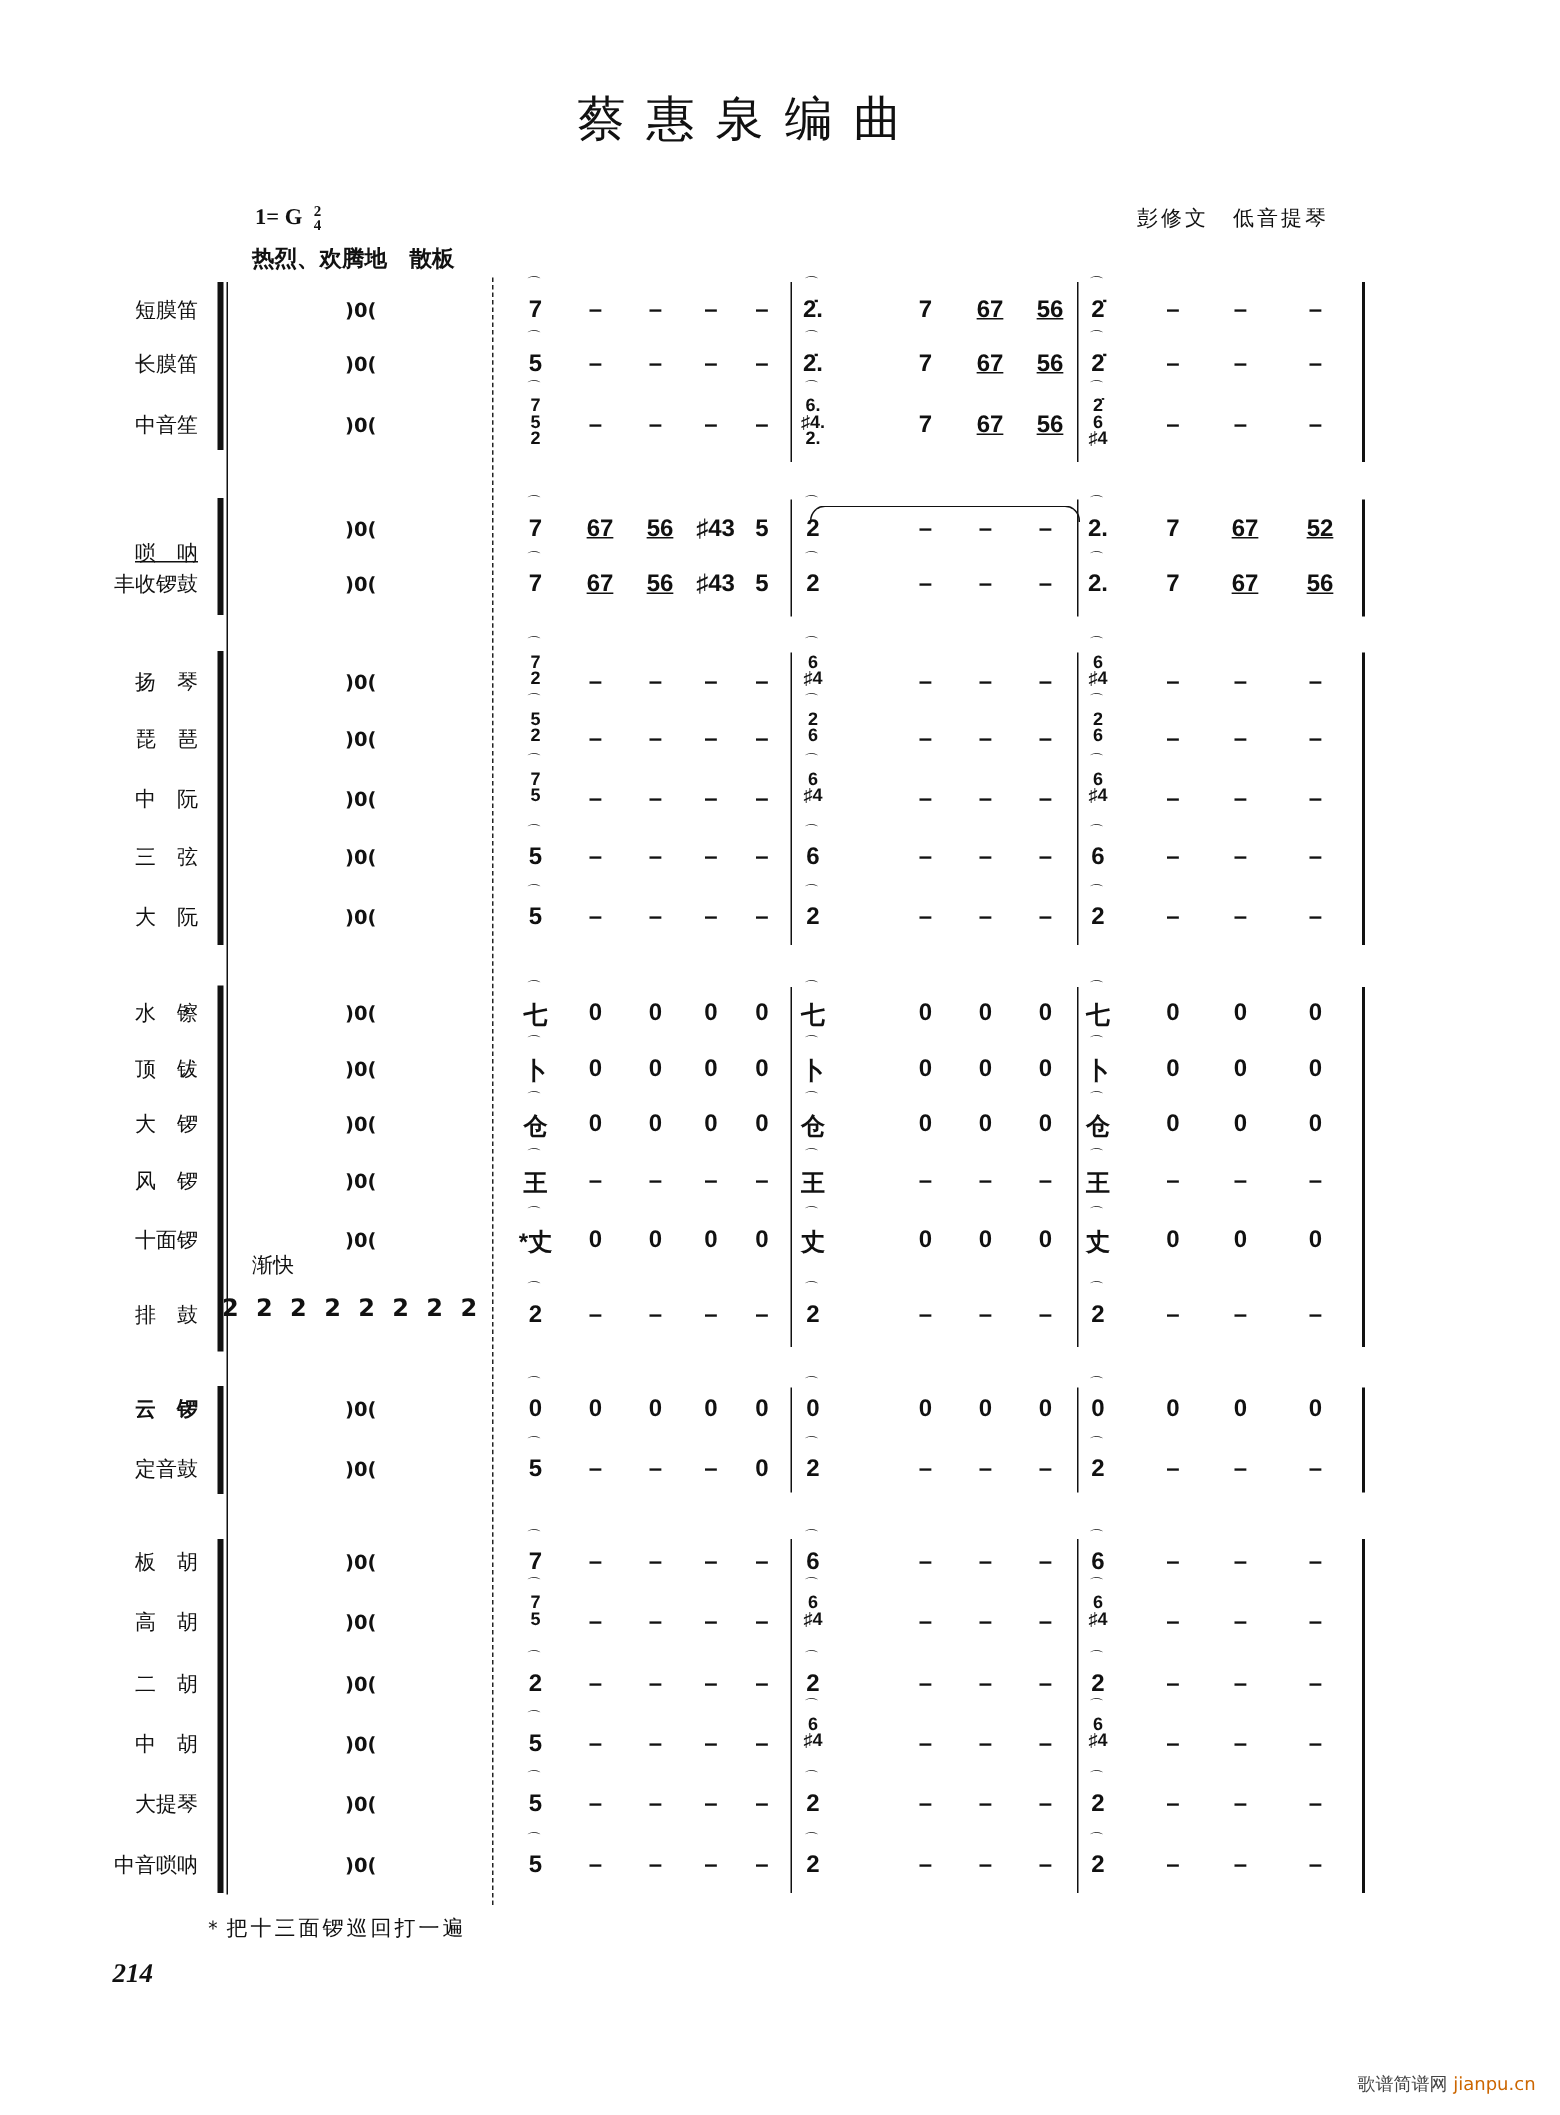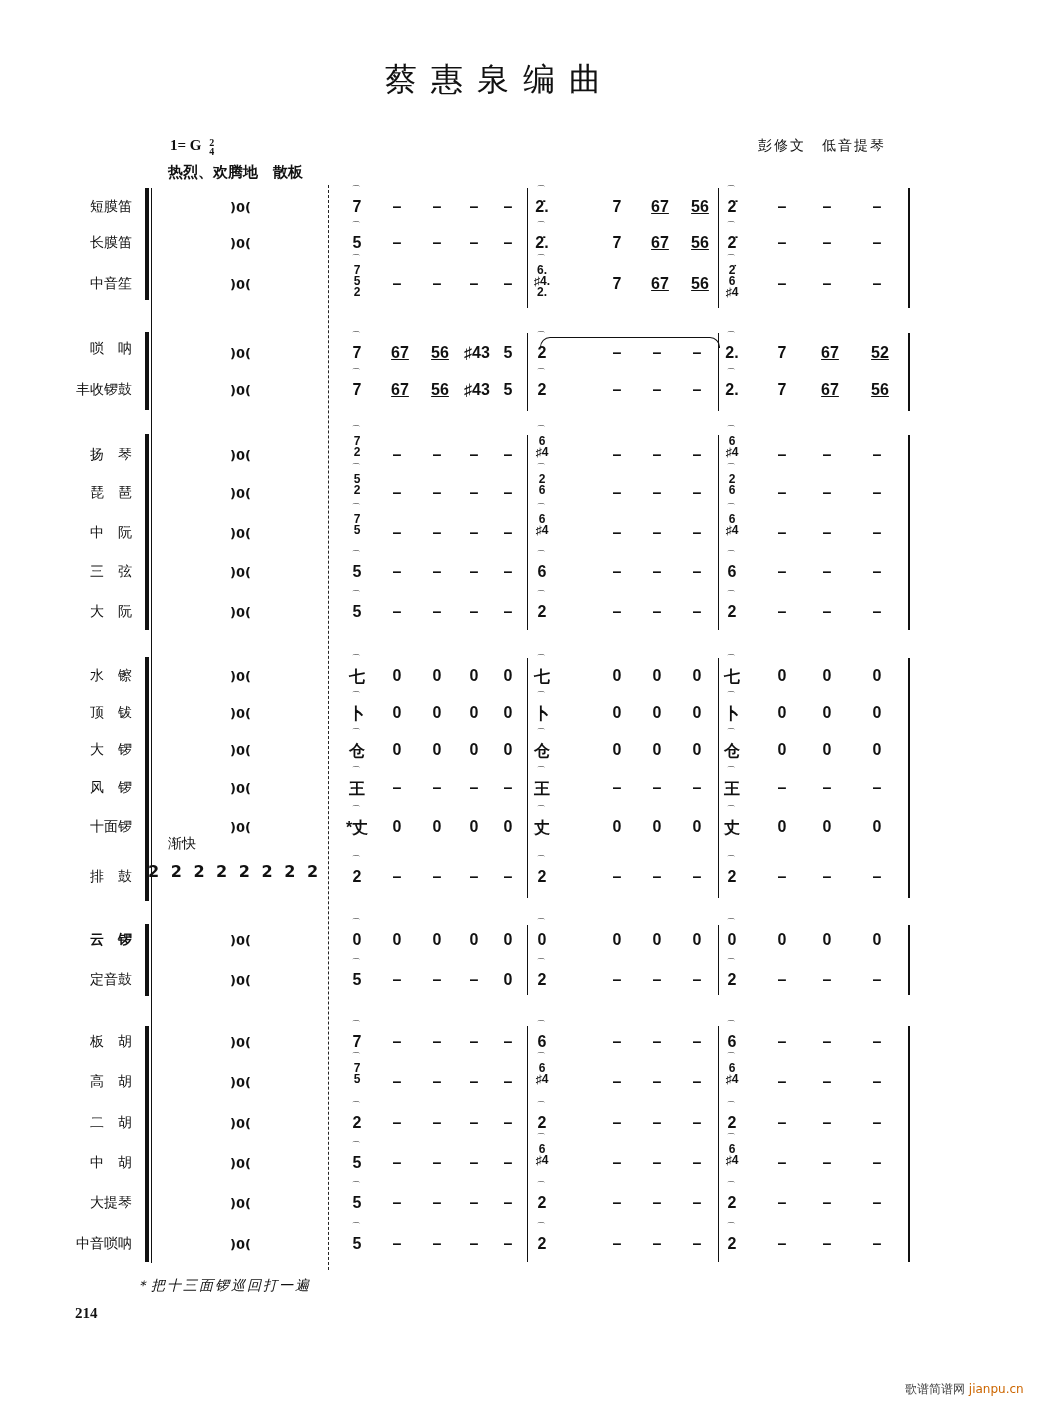--- a/index.html
+++ b/index.html
@@ -15,22 +15,22 @@
   .inst { width:70px; text-align:right; font-size:14px; left:62px; }
   .fermata-rest { left:230px; font-size:13px; font-weight:bold; }
   .brace { background:#111; width:4px; }
   .brace-thin { background:#111; width:1px; }
   .dash-line { left:328px; top:185px; height:1085px; width:0; border-left:1.5px dashed #222; }
   .bar { width:0; border-left:1.5px solid #111; }
   .cell { font-size:16px; font-weight:bold; font-family:"Liberation Sans",sans-serif; text-align:center; width:24px; }
   .cell.small { font-size:12px; line-height:11px; }
   .ferm { font-size:10px; line-height:8px; display:block; text-align:center; font-weight:normal; }
   .u { text-decoration:underline; }
-  .footnote { left:135px; top:1277px; font-size:14px; letter-spacing:2px;font-style:italic; }
-  .pageno { left:75px; top:1305px; font-size:15px; font-weight:bold; font-family:"Liberation Serif",serif; }
+  .footnote { left:135px; top:1277px; font-size:14px; letter-spacing:2px; }
+  .pageno { left:75px; top:1305px; font-size:18px; font-weight:bold; font-family:"Liberation Serif",serif;font-style:italic; }
   .jianfa { left:168px; top:835px; font-size:14px; }
   .paigu-roll { left:148px; top:862px; font-size:16px; font-weight:bold; letter-spacing:3px; }
   .watermark { left:905px; top:1381px; font-size:12px; color:#444; }
   .watermark b { color:#c60; font-weight:normal; }
 </style>
 </head>
 <body>
 
 <div class="abs title">蔡惠泉编曲</div>
 <div class="abs key">
@@ -122,21 +122,21 @@
     <div class="abs cell small" style="left: 530px; top: 265px;">6.<br>♯4.<br>2.</div>
     <div class="abs ferm" style="left: 536px; top: 255px;">⌒</div>
     <div class="abs cell" style="left: 605px; top: 275px;">7</div>
     <div class="abs cell u" style="left: 645px; top: 275px; width: 30px;">67</div>
     <div class="abs cell u" style="left: 685px; top: 275px; width: 30px;">56</div>
     <div class="abs cell small" style="left: 720px; top: 265px;">2̇<br>6<br>♯4</div>
     <div class="abs ferm" style="left: 726px; top: 255px;">⌒</div>
     <div class="abs cell" style="left: 770px; top: 275px;">–</div>
     <div class="abs cell" style="left: 815px; top: 275px;">–</div>
     <div class="abs cell" style="left: 865px; top: 275px;">–</div>
-    <div class="abs inst" style="top: 340px;">唢　呐</div>
+    <div class="abs inst" style="top: 360px; text-decoration: underline;">唢　呐</div>
     <div class="abs fermata-rest" style="top: 346px;">)0(</div>
     <div class="abs cell" style="left: 345px; top: 344px;">7</div>
     <div class="abs ferm" style="left: 351px; top: 332px;">⌒</div>
     <div class="abs cell u" style="left: 385px; top: 344px; width: 30px;">67</div>
     <div class="abs cell u" style="left: 425px; top: 344px; width: 30px;">56</div>
     <div class="abs cell" style="left: 462px; top: 344px; width: 30px;">♯43</div>
     <div class="abs cell" style="left: 496px; top: 344px;">5</div>
     <div class="abs cell" style="left: 530px; top: 344px;">2</div>
     <div class="abs ferm" style="left: 536px; top: 332px;">⌒</div>
     <div class="abs cell" style="left: 605px; top: 344px;">–</div>

